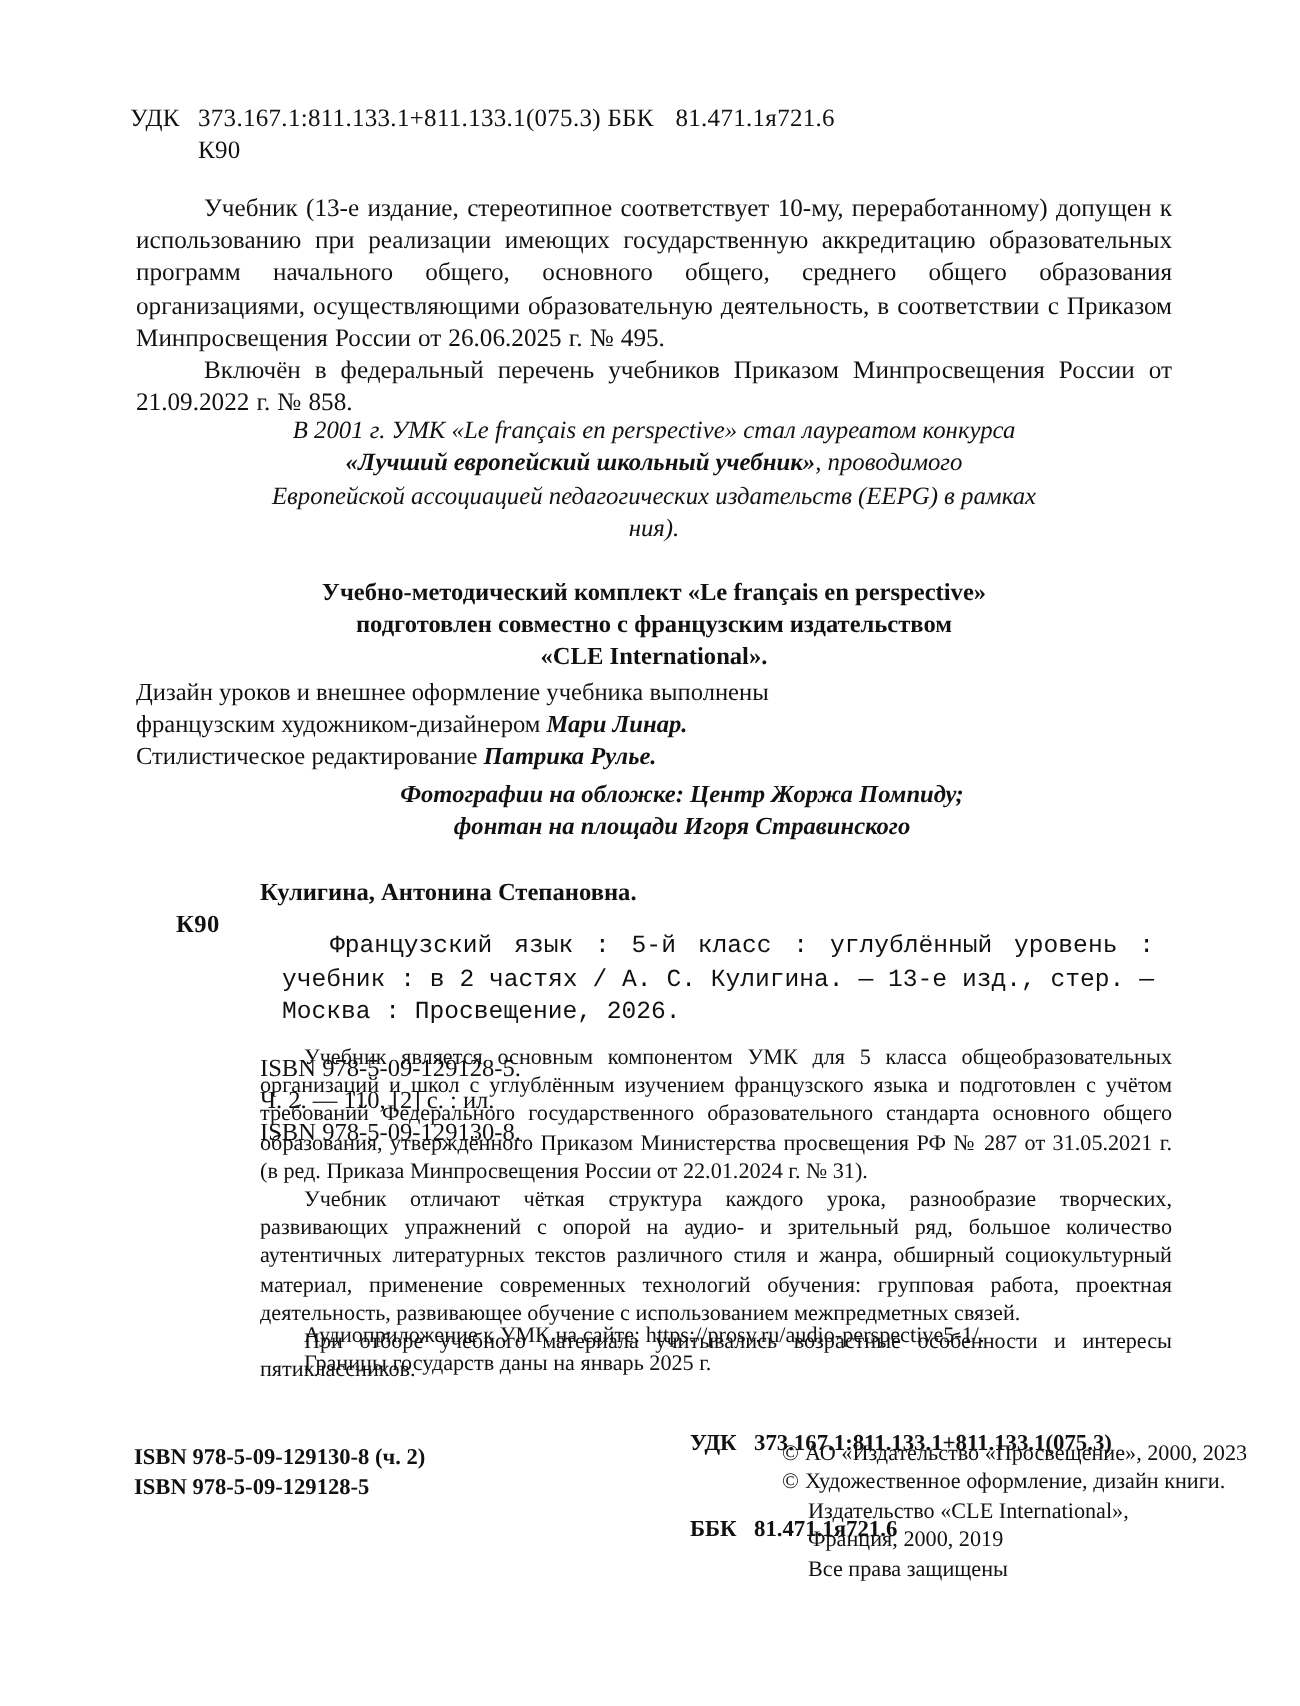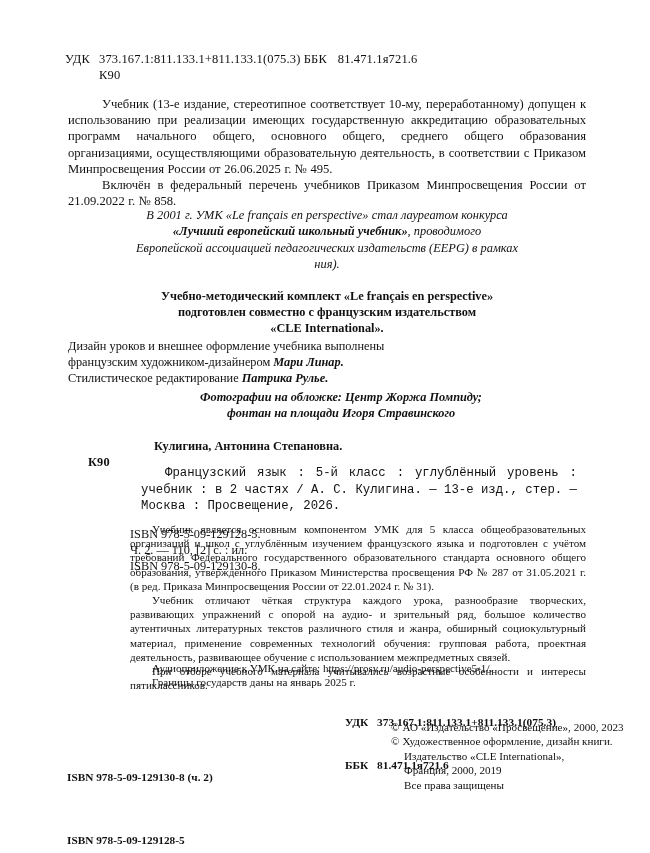--- a/index.html
+++ b/index.html
@@ -132,21 +132,20 @@
     letter-spacing: 0.2px;
   }
   #bib-body {
     margin-left: 42px;
     width: 458px;
   }
   #bib-author {
     font-weight: bold;
     display: block;
     margin-bottom: 0px;
-    margin-left: 24px;
   }
   #bib-title {
     margin: 11px;
     text-indent: 24px;
     text-align: justify;
     text-align-last: left;
     font-family: Liberation Mono, monospace;
   }
   .bib-line {
     display: block;
@@ -201,21 +200,21 @@
   
   #footer-isbn {
     position: absolute;
     left: 67px;
     top: 722px;
     font-size: 11.3px;
     line-height: 14.6px;
     font-weight: bold;
     white-space: nowrap;
   }
-  #footer-isbn .ln { display: block; margin-top: 48px; }
+  #footer-isbn .ln { display: block; }
 
   #footer-copy {
     position: absolute;
     left: 391px;
     top: 720px;
     width: 250px;
     font-size: 11.1px;
     line-height: 14.4px;
   }
   #footer-copy .cline {

